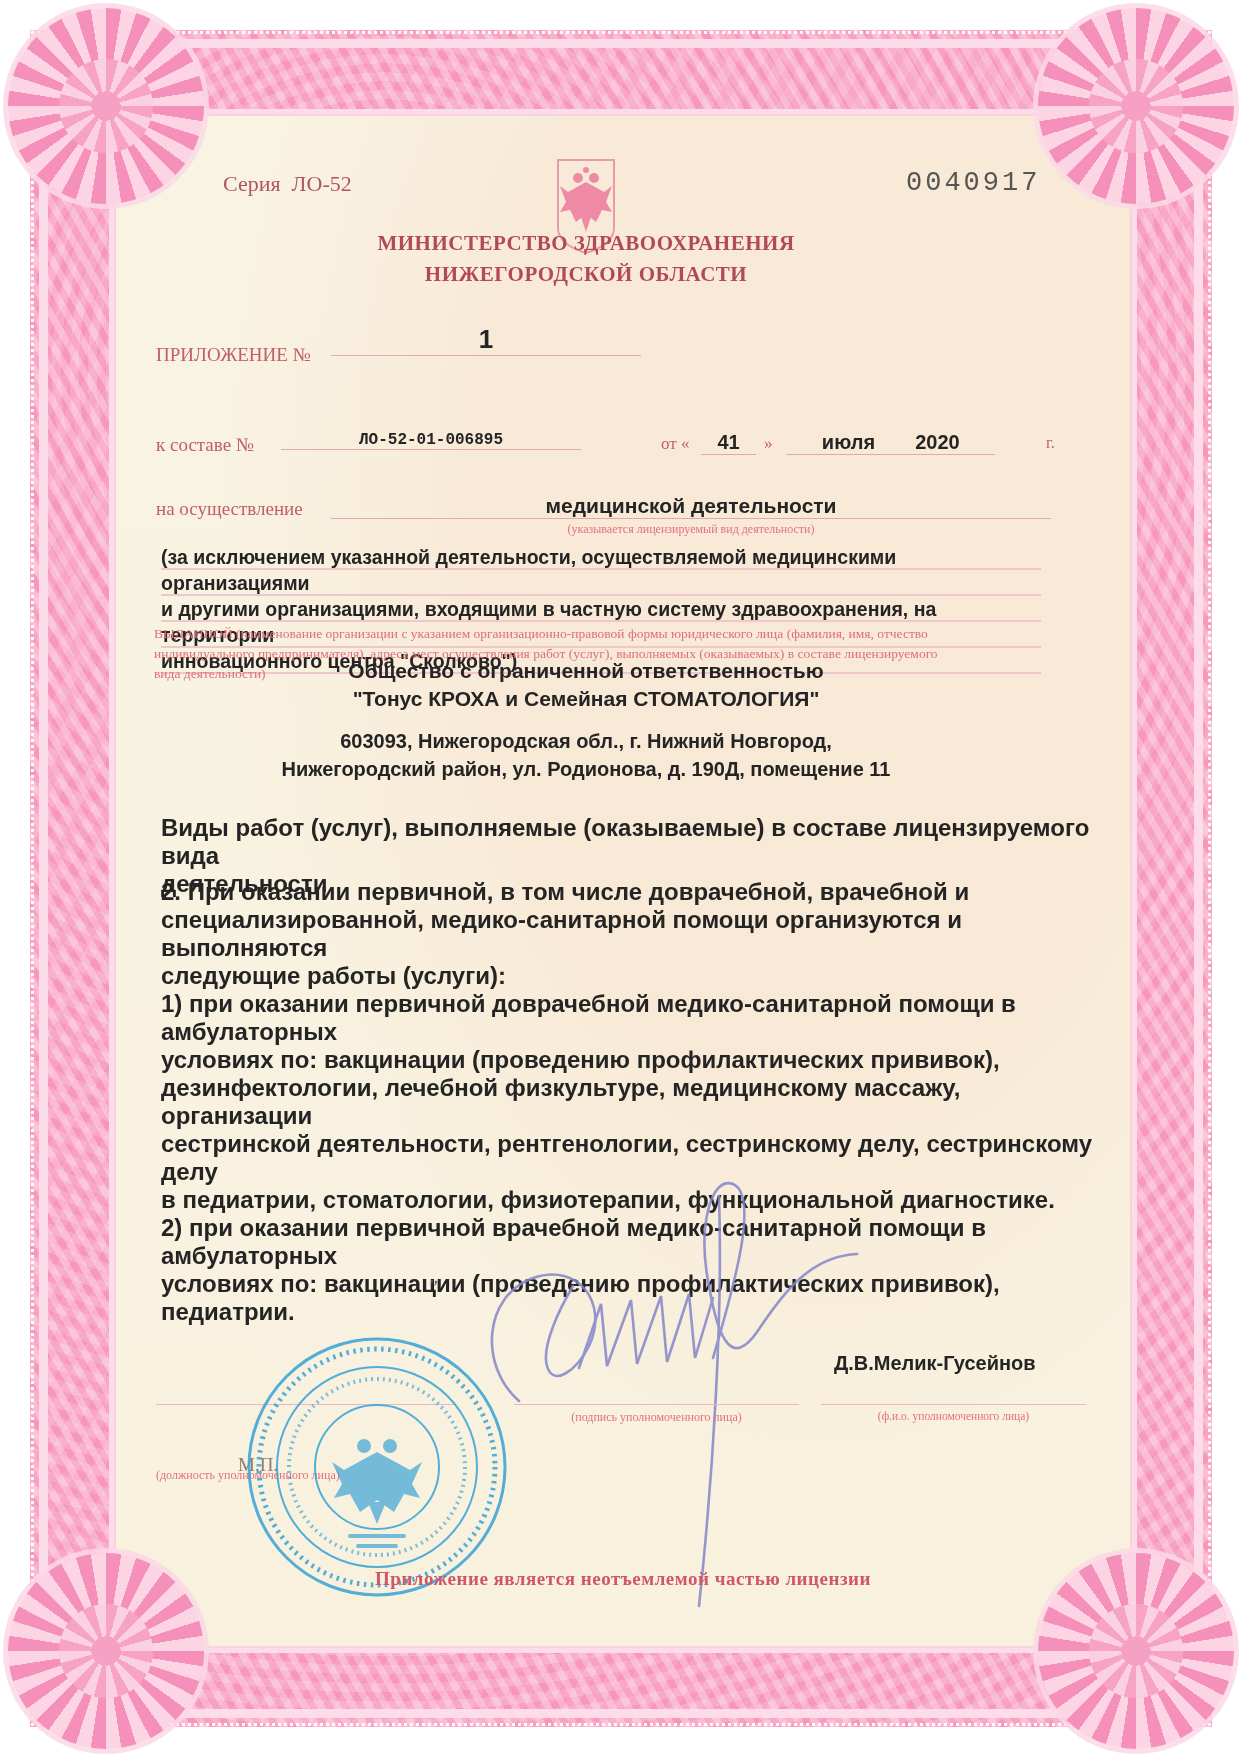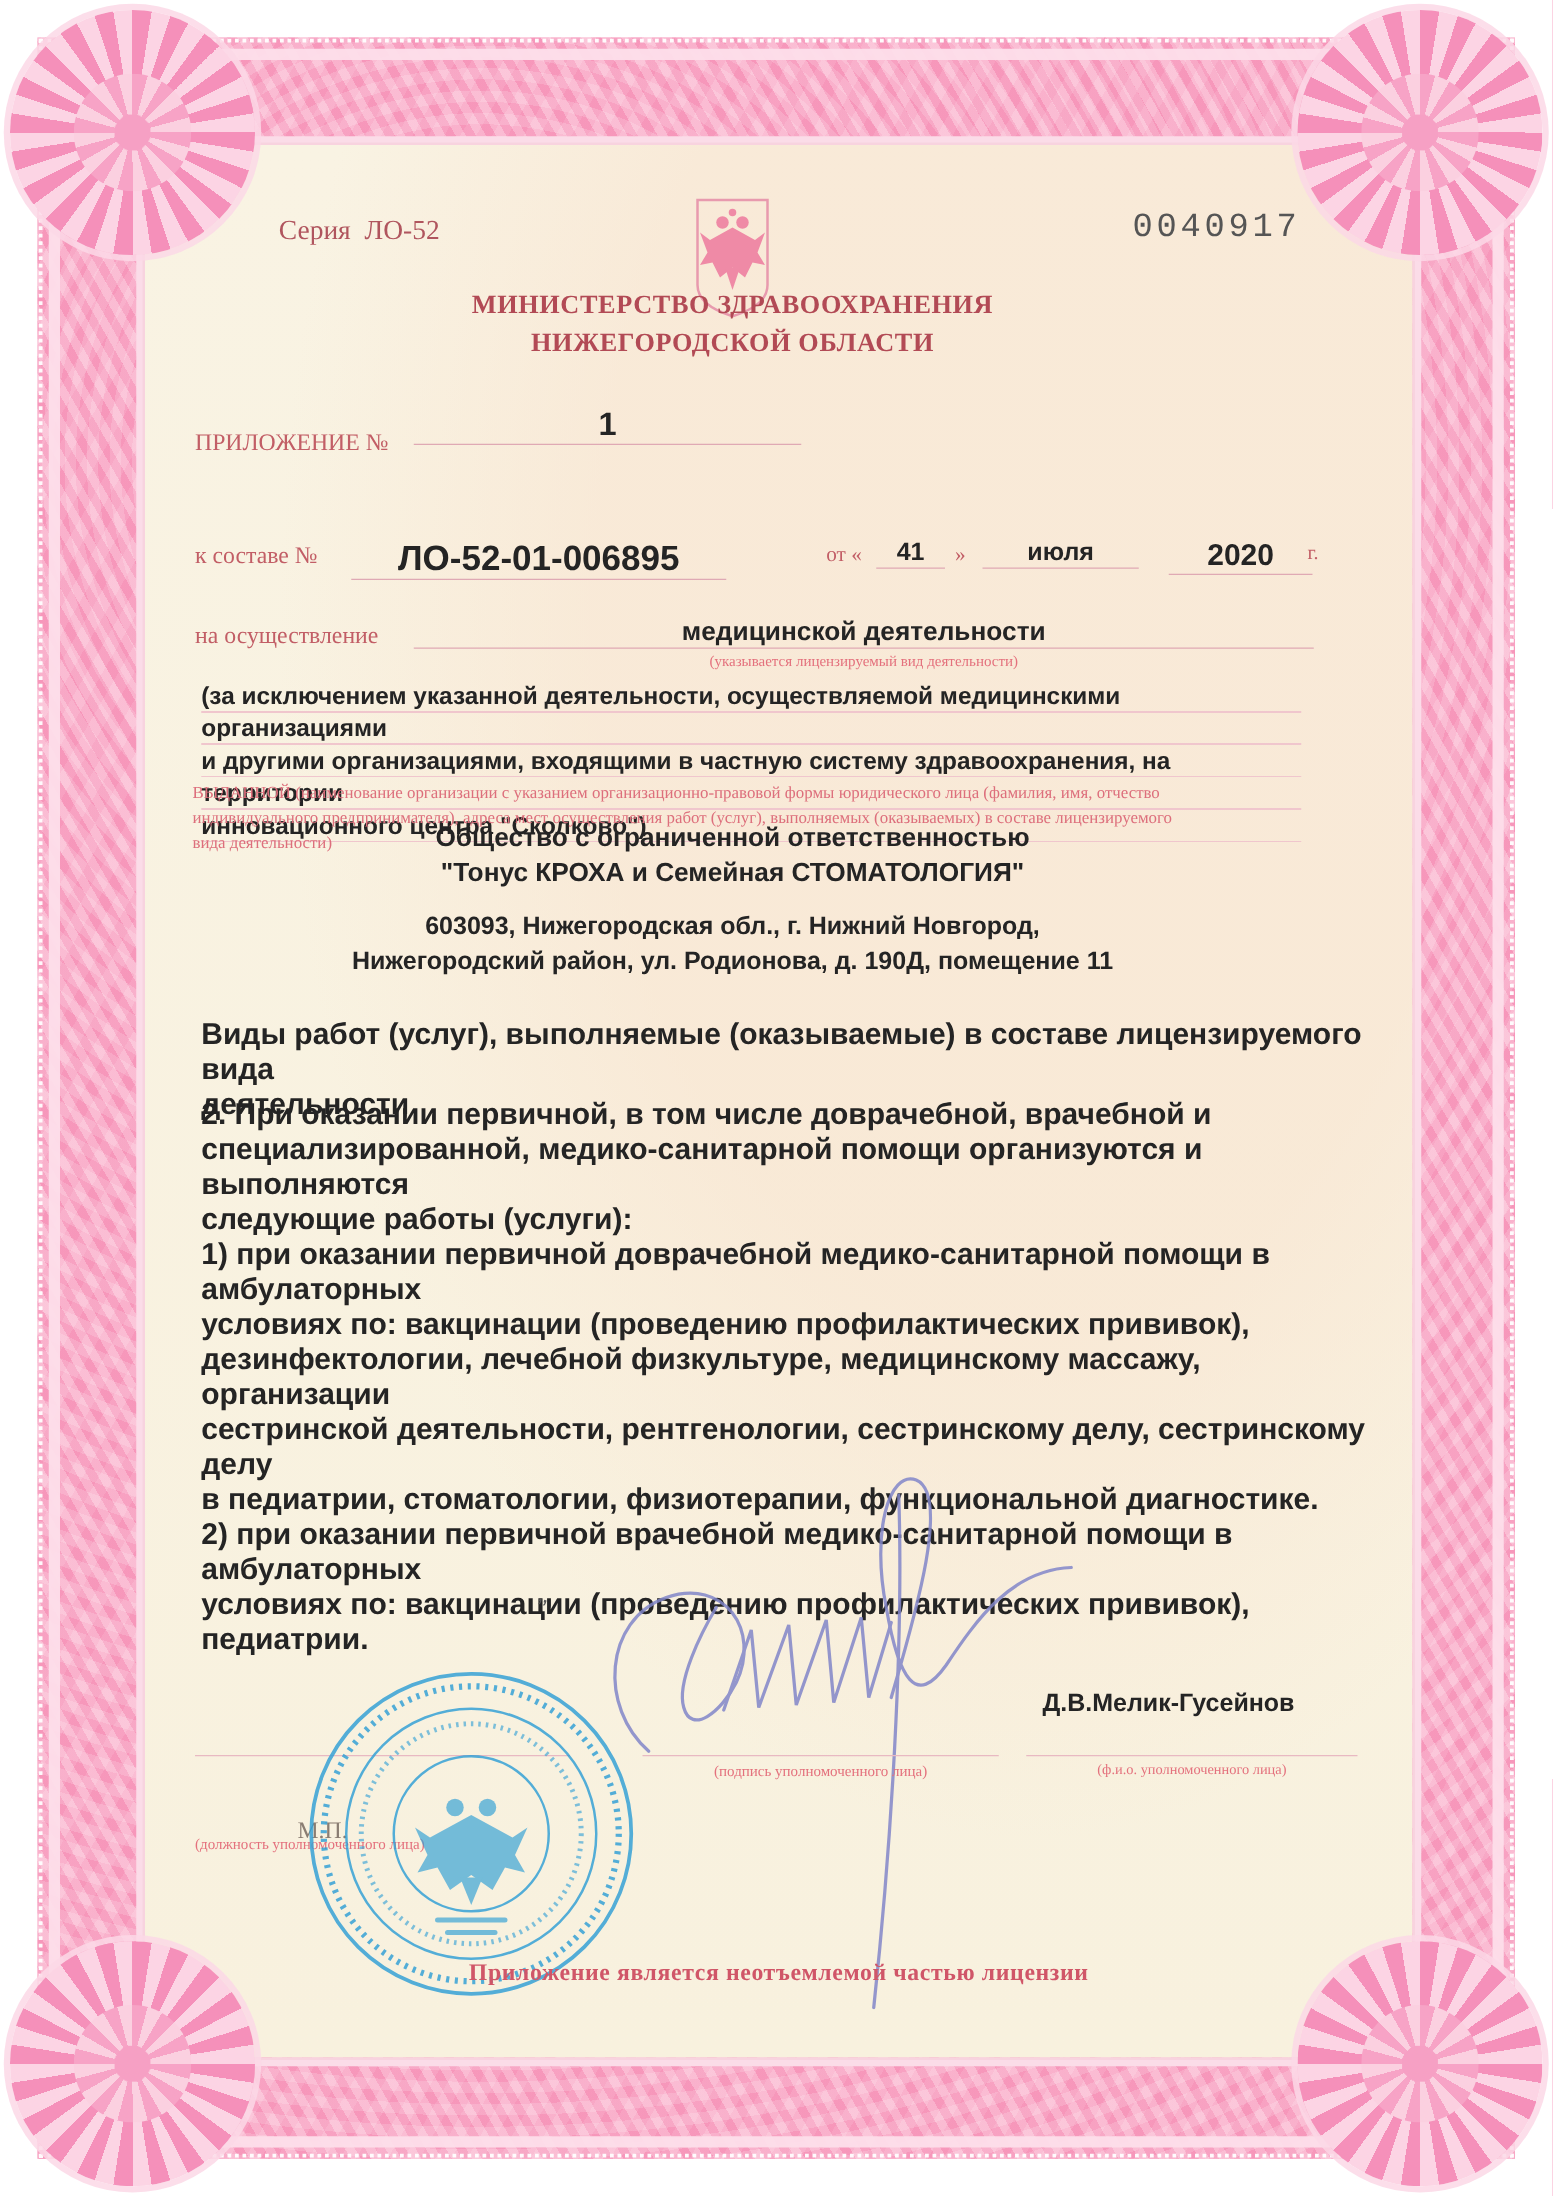--- a/index.html
+++ b/index.html
@@ -102,26 +102,26 @@
 
   <div class="abs center serif-red" style="top:112px;font-size:21px;line-height:31px;letter-spacing:.5px;">
     <div>МИНИСТЕРСТВО ЗДРАВООХРАНЕНИЯ</div>
     <div>НИЖЕГОРОДСКОЙ ОБЛАСТИ</div>
   </div>
 
   <div class="abs pink-label" style="left:40px;top:228px;">ПРИЛОЖЕНИЕ  №</div>
   <div class="abs uline black-bold" style="left:215px;top:208px;width:310px;font-size:26px;">1</div>
 
   <div class="abs pink-label" style="left:40px;top:318px;">к составе  №</div>
-  <div class="abs uline black-bold" style="left:165px;top:315px;width:300px;font-size:28px;">ЛО-52-01-006895</div>
+  <div class="abs uline black-bold" style="left:165px;top:315px;width:300px;font-size:16px;font-family:Liberation Mono, monospace;">ЛО-52-01-006895</div>
   <div class="abs pink-label" style="left:545px;top:318px;font-size:17px;">от «</div>
   <div class="abs uline black-bold" style="left:585px;top:315px;width:55px;font-size:20px;">41</div>
   <div class="abs pink-label" style="left:648px;top:318px;font-size:17px;">»</div>
   <div class="abs uline black-bold" style="left:670px;top:315px;width:125px;font-size:20px;">июля</div>
-  <div class="abs uline black-bold" style="left:819px;top:315px;width:115px;font-size:24px;">2020</div>
+  <div class="abs uline black-bold" style="left:764px;top:315px;width:115px;font-size:20px;">2020</div>
   <div class="abs pink-label" style="left:930px;top:318px;font-size:16px;">г.</div>
 
   <div class="abs pink-label" style="left:40px;top:382px;">на осуществление</div>
   <div class="abs uline black-bold" style="left:215px;top:378px;width:720px;font-size:21px;">медицинской деятельности</div>
   <div class="abs pre exception" style="left:45px;top:428px;width:880px;">(за исключением указанной деятельности, осуществляемой медицинскими организациями
 и другими организациями, входящими в частную систему здравоохранения, на территории
 инновационного центра "Сколково")</div>
 
   <div class="abs pink-small" style="left:215px;top:406px;width:720px;text-align:center;">(указывается лицензируемый вид деятельности)</div>
 

